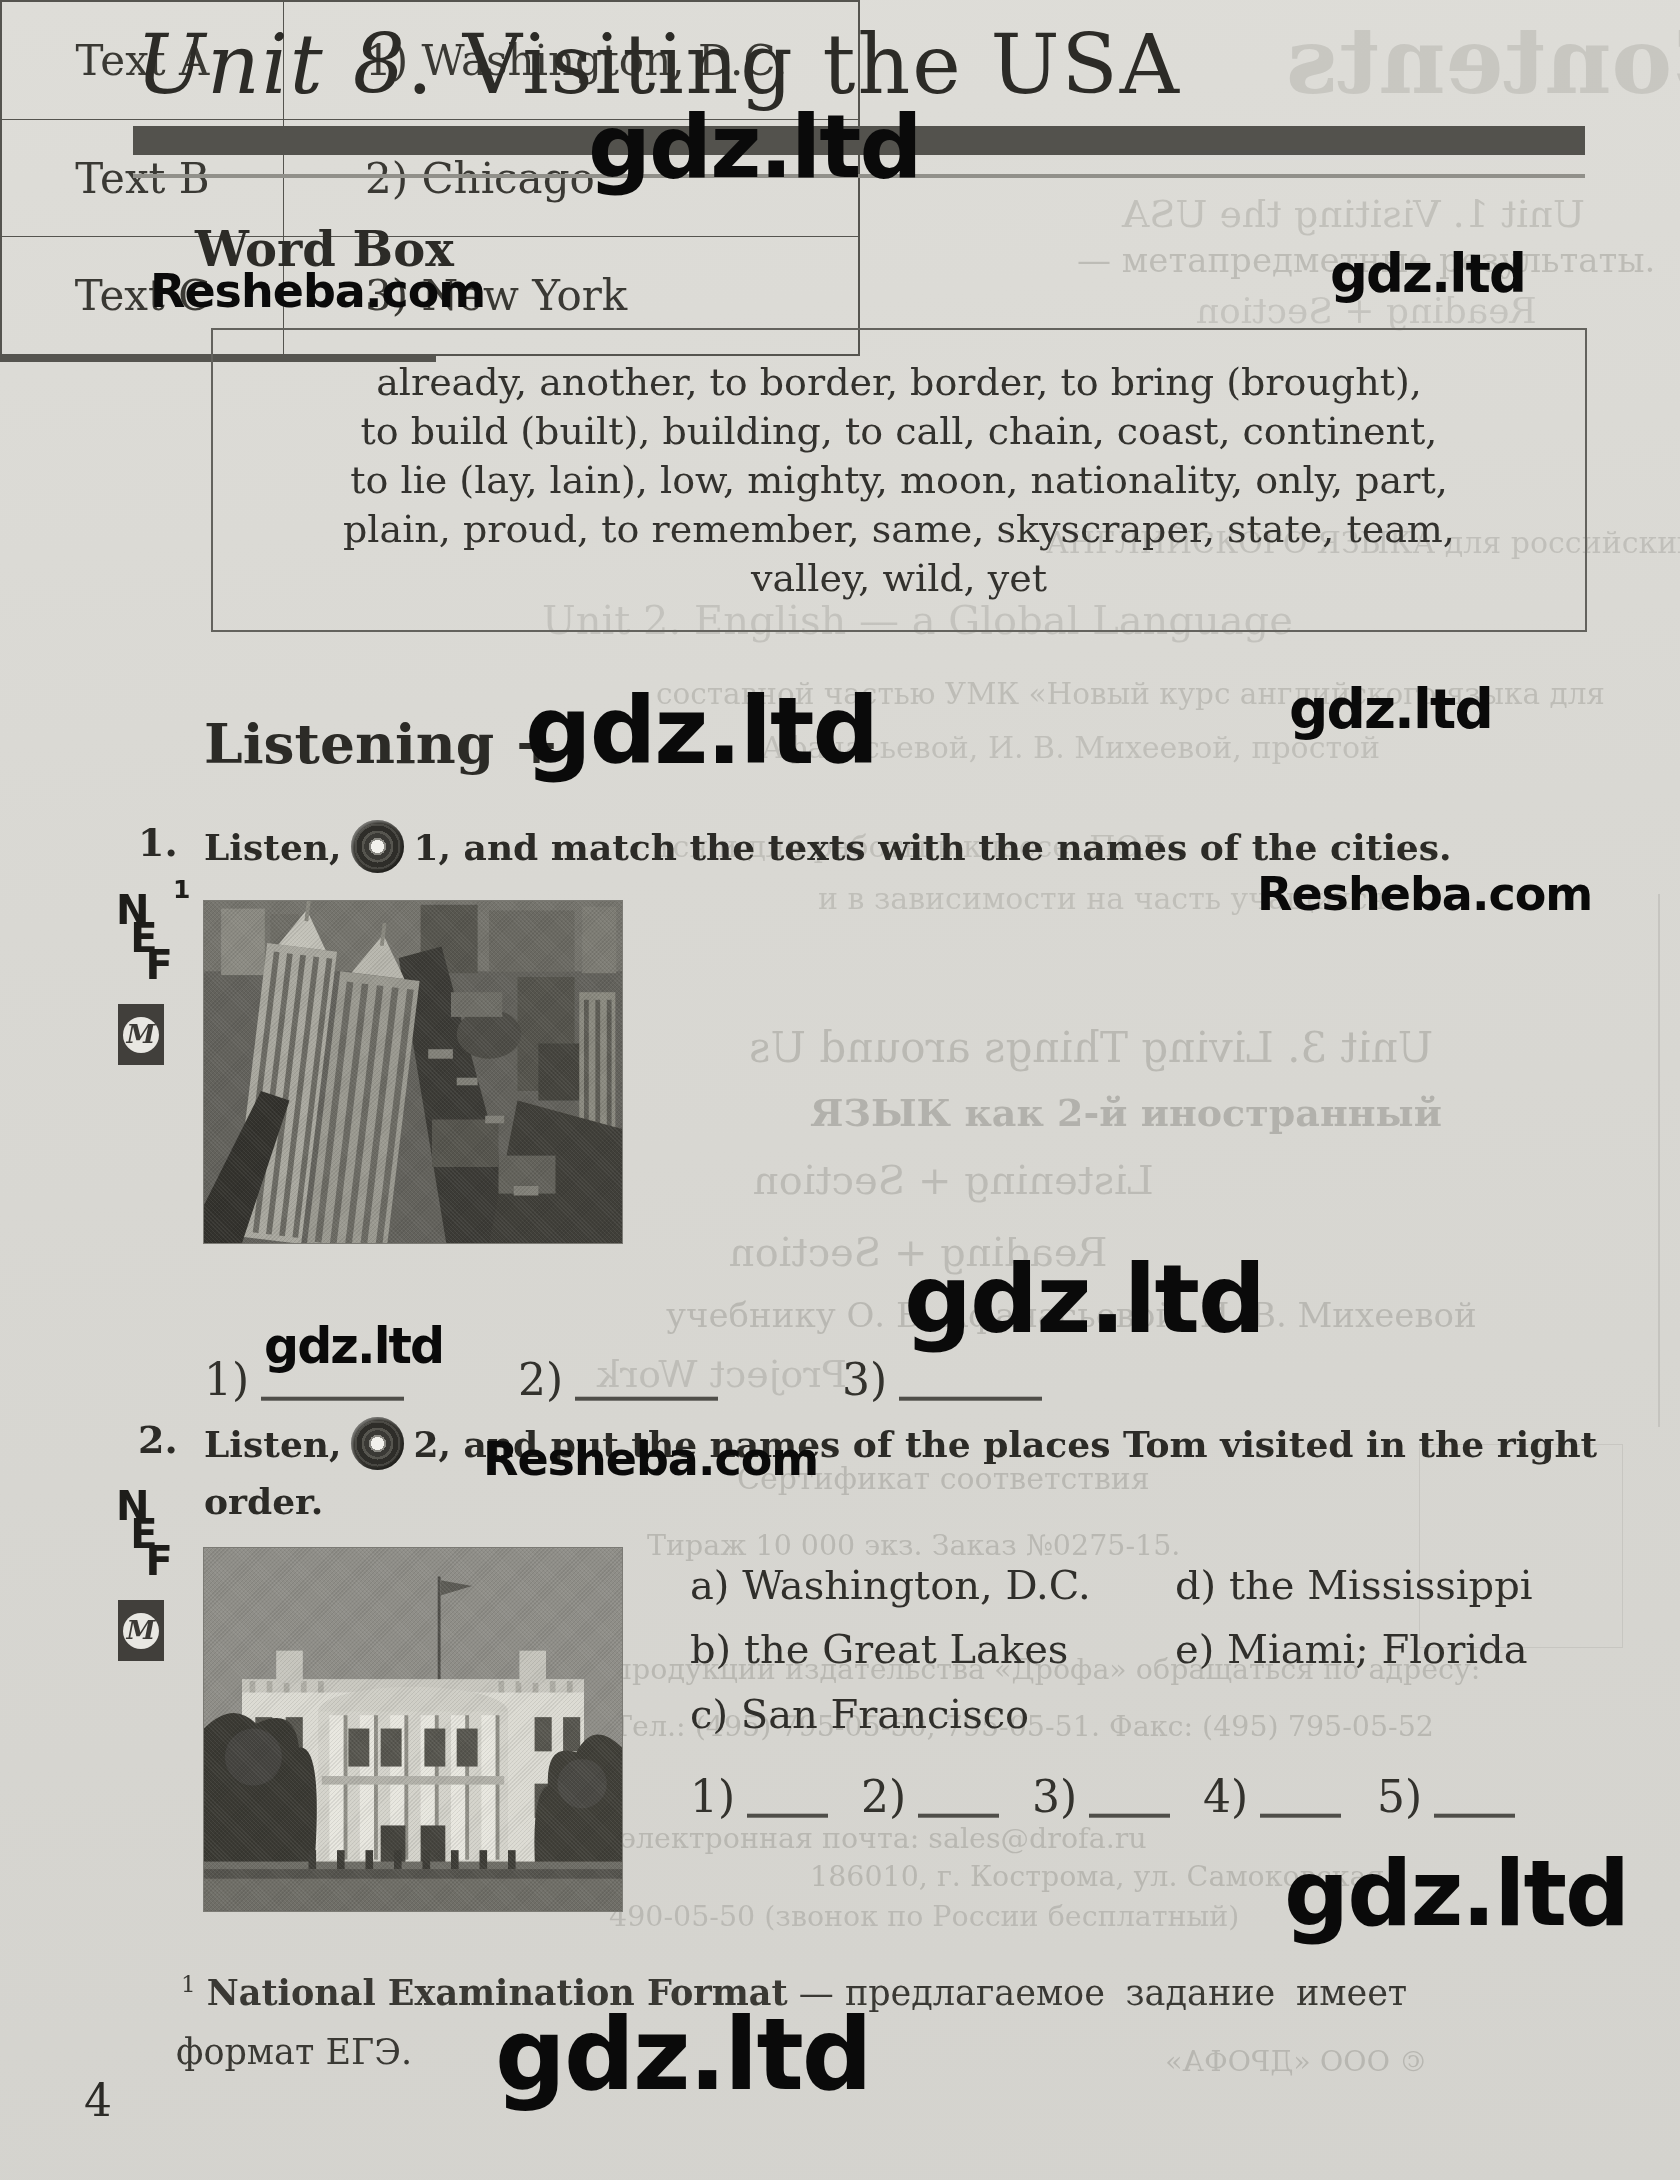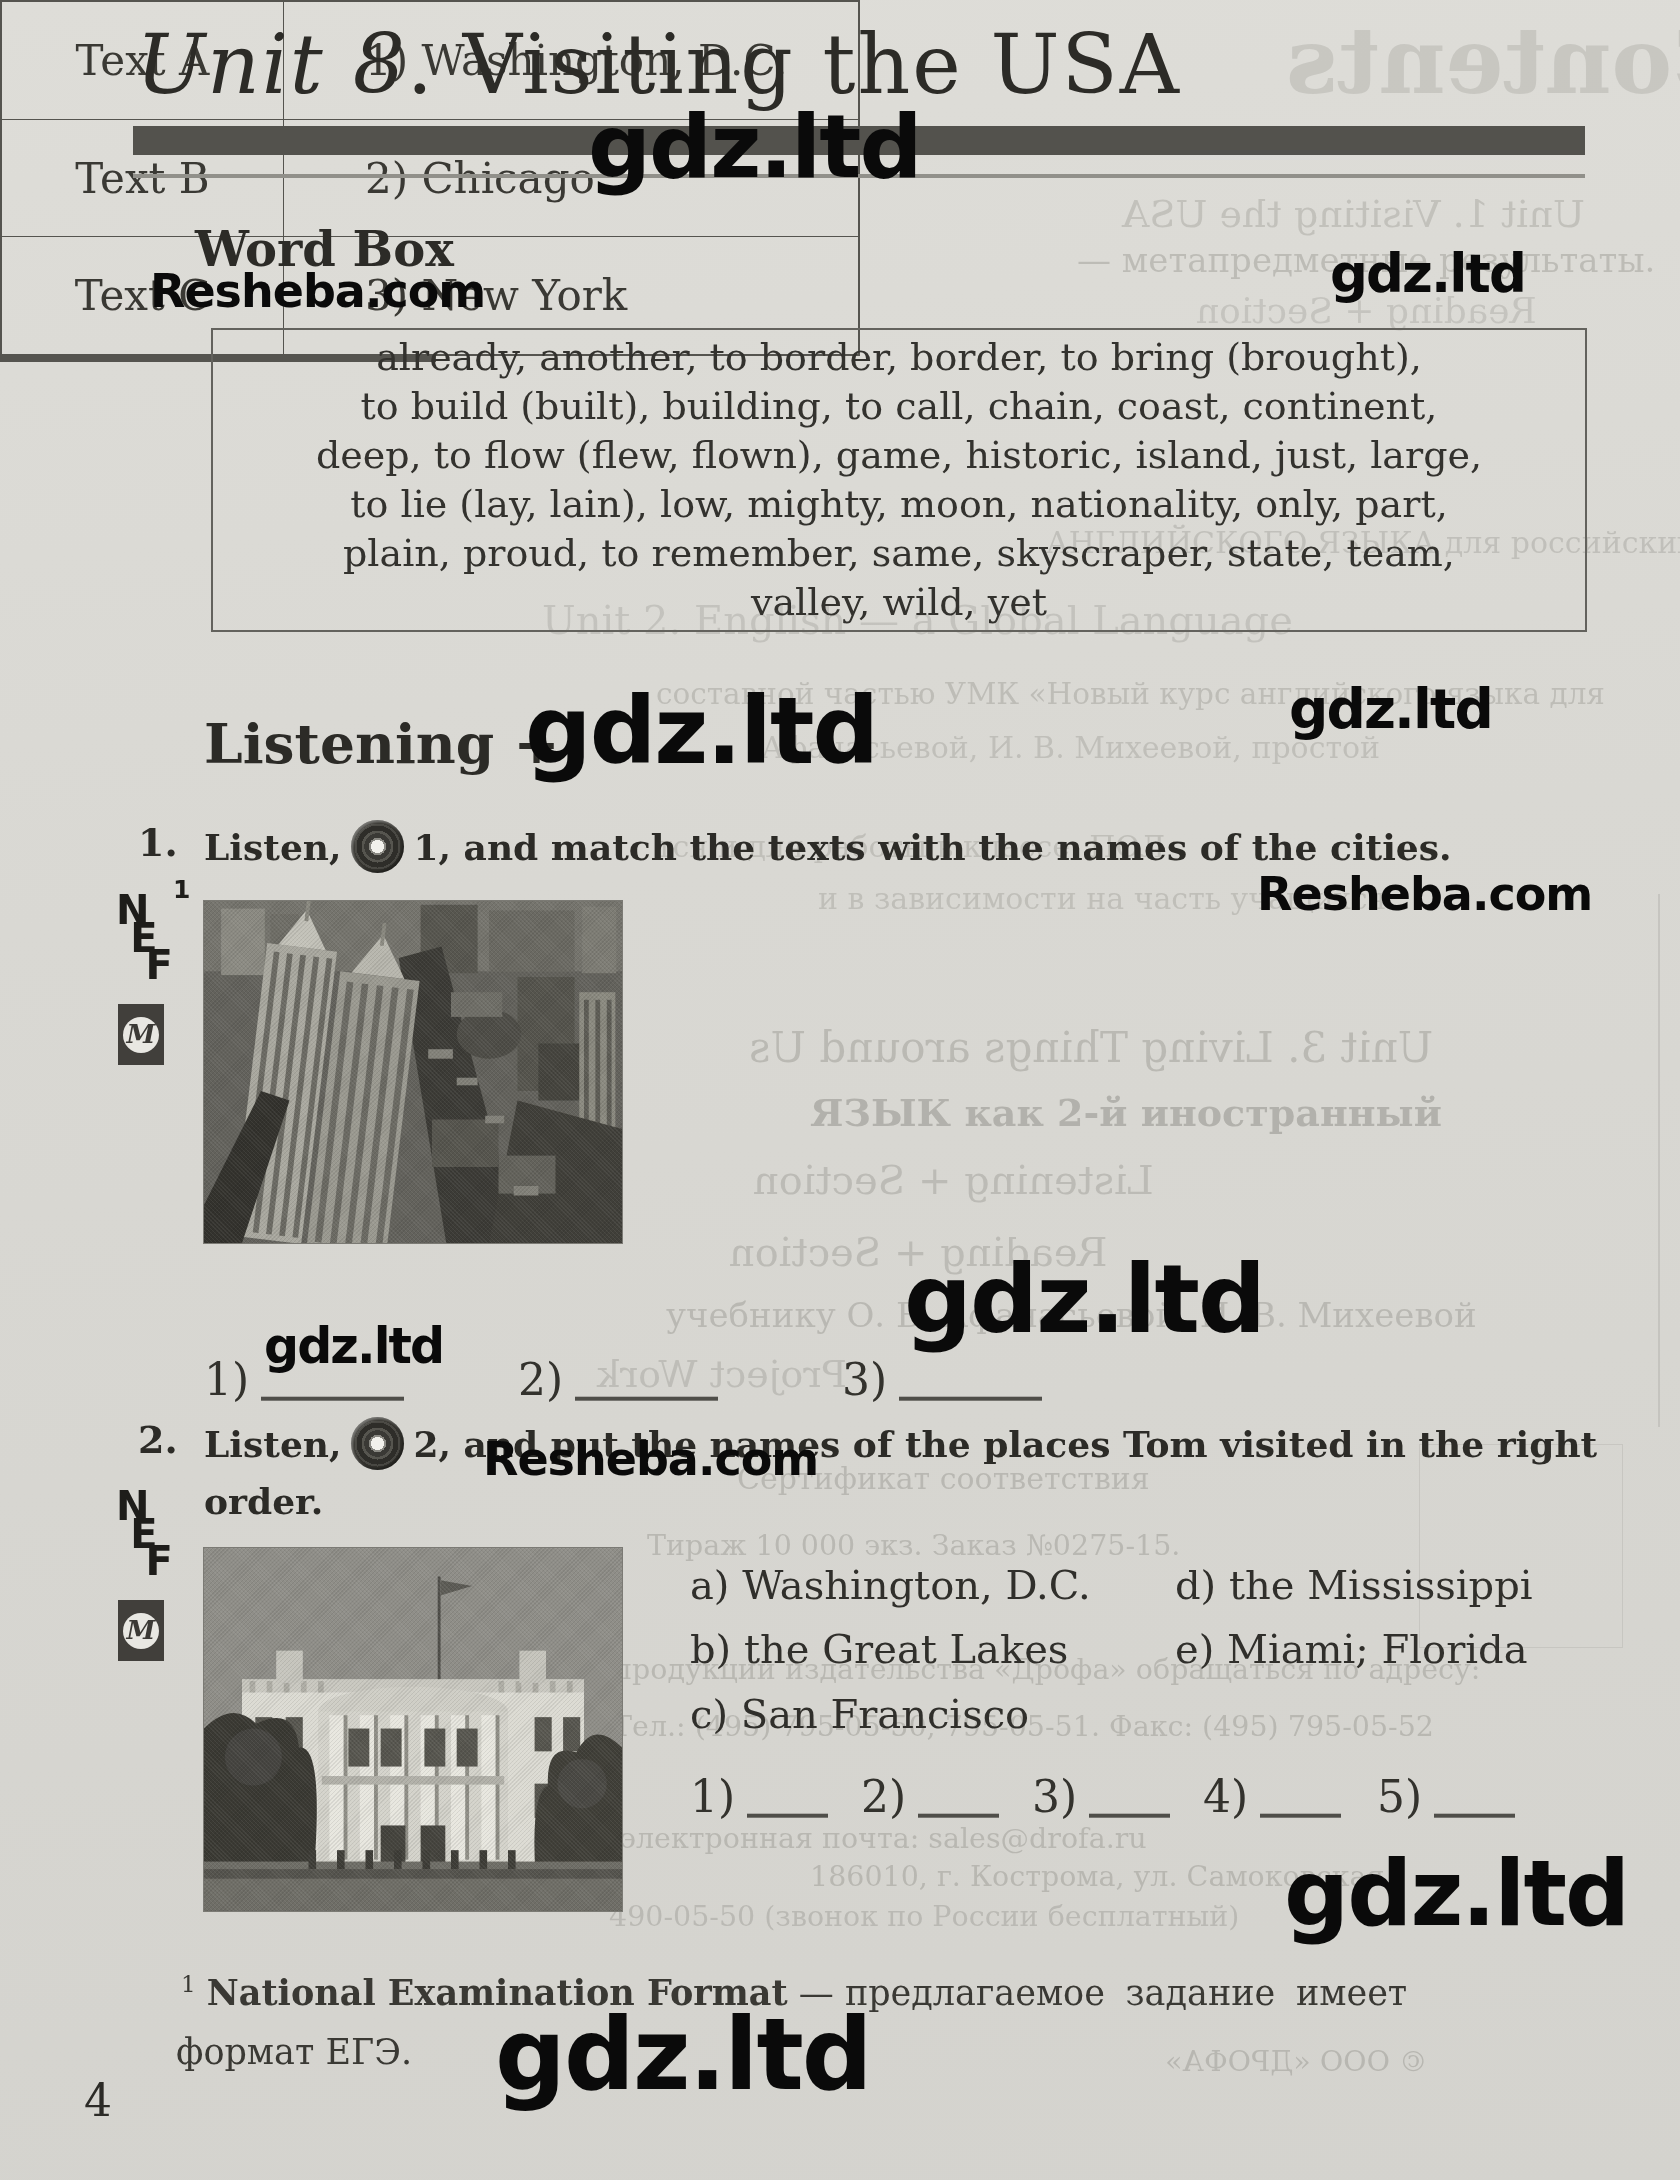--- a/index.html
+++ b/index.html
@@ -119,21 +119,20 @@
   <span class="wm" style="left:904px;top:1244px;font-size:95px;">gdz.ltd</span>
   <span class="wm" style="left:264px;top:1318px;font-size:49px;">gdz.ltd</span>
   <span class="wm" style="left:483px;top:1432px;font-size:46px;letter-spacing:-1px;">Resheba.com</span>
   <span class="wm" style="left:1284px;top:1841px;font-size:91px;">gdz.ltd</span>
   <span class="wm" style="left:495px;top:1997px;font-size:99px;">gdz.ltd</span>
 
   <div id="wordbox-label" class="abs serif">Word Box</div>
   <div id="wordbox" class="abs">
     <div class="wline">already, another, to border, border, to bring (brought),</div>
     <div class="wline">to build (built), building, to call, chain, coast, continent,</div>
-    <div class="wline">deep, to flow (flew, flown), game, historic, island, just, large,</div>
     <div class="wline">to lie (lay, lain), low, mighty, moon, nationality, only, part,</div>
     <div class="wline">plain, proud, to remember, same, skyscraper, state, team,</div>
     <div class="wline">valley, wild, yet</div>
   </div>
 
   <div id="listening" class="abs serif">Listening +</div>
 
   <div class="exnum" style="left:138px;top:820px;">1.</div>
   <div class="instr" style="left:204px;top:820px;">
     <span>Listen,</span><span class="cd"></span><span>1, and match the texts with the names of the cities.</span>

